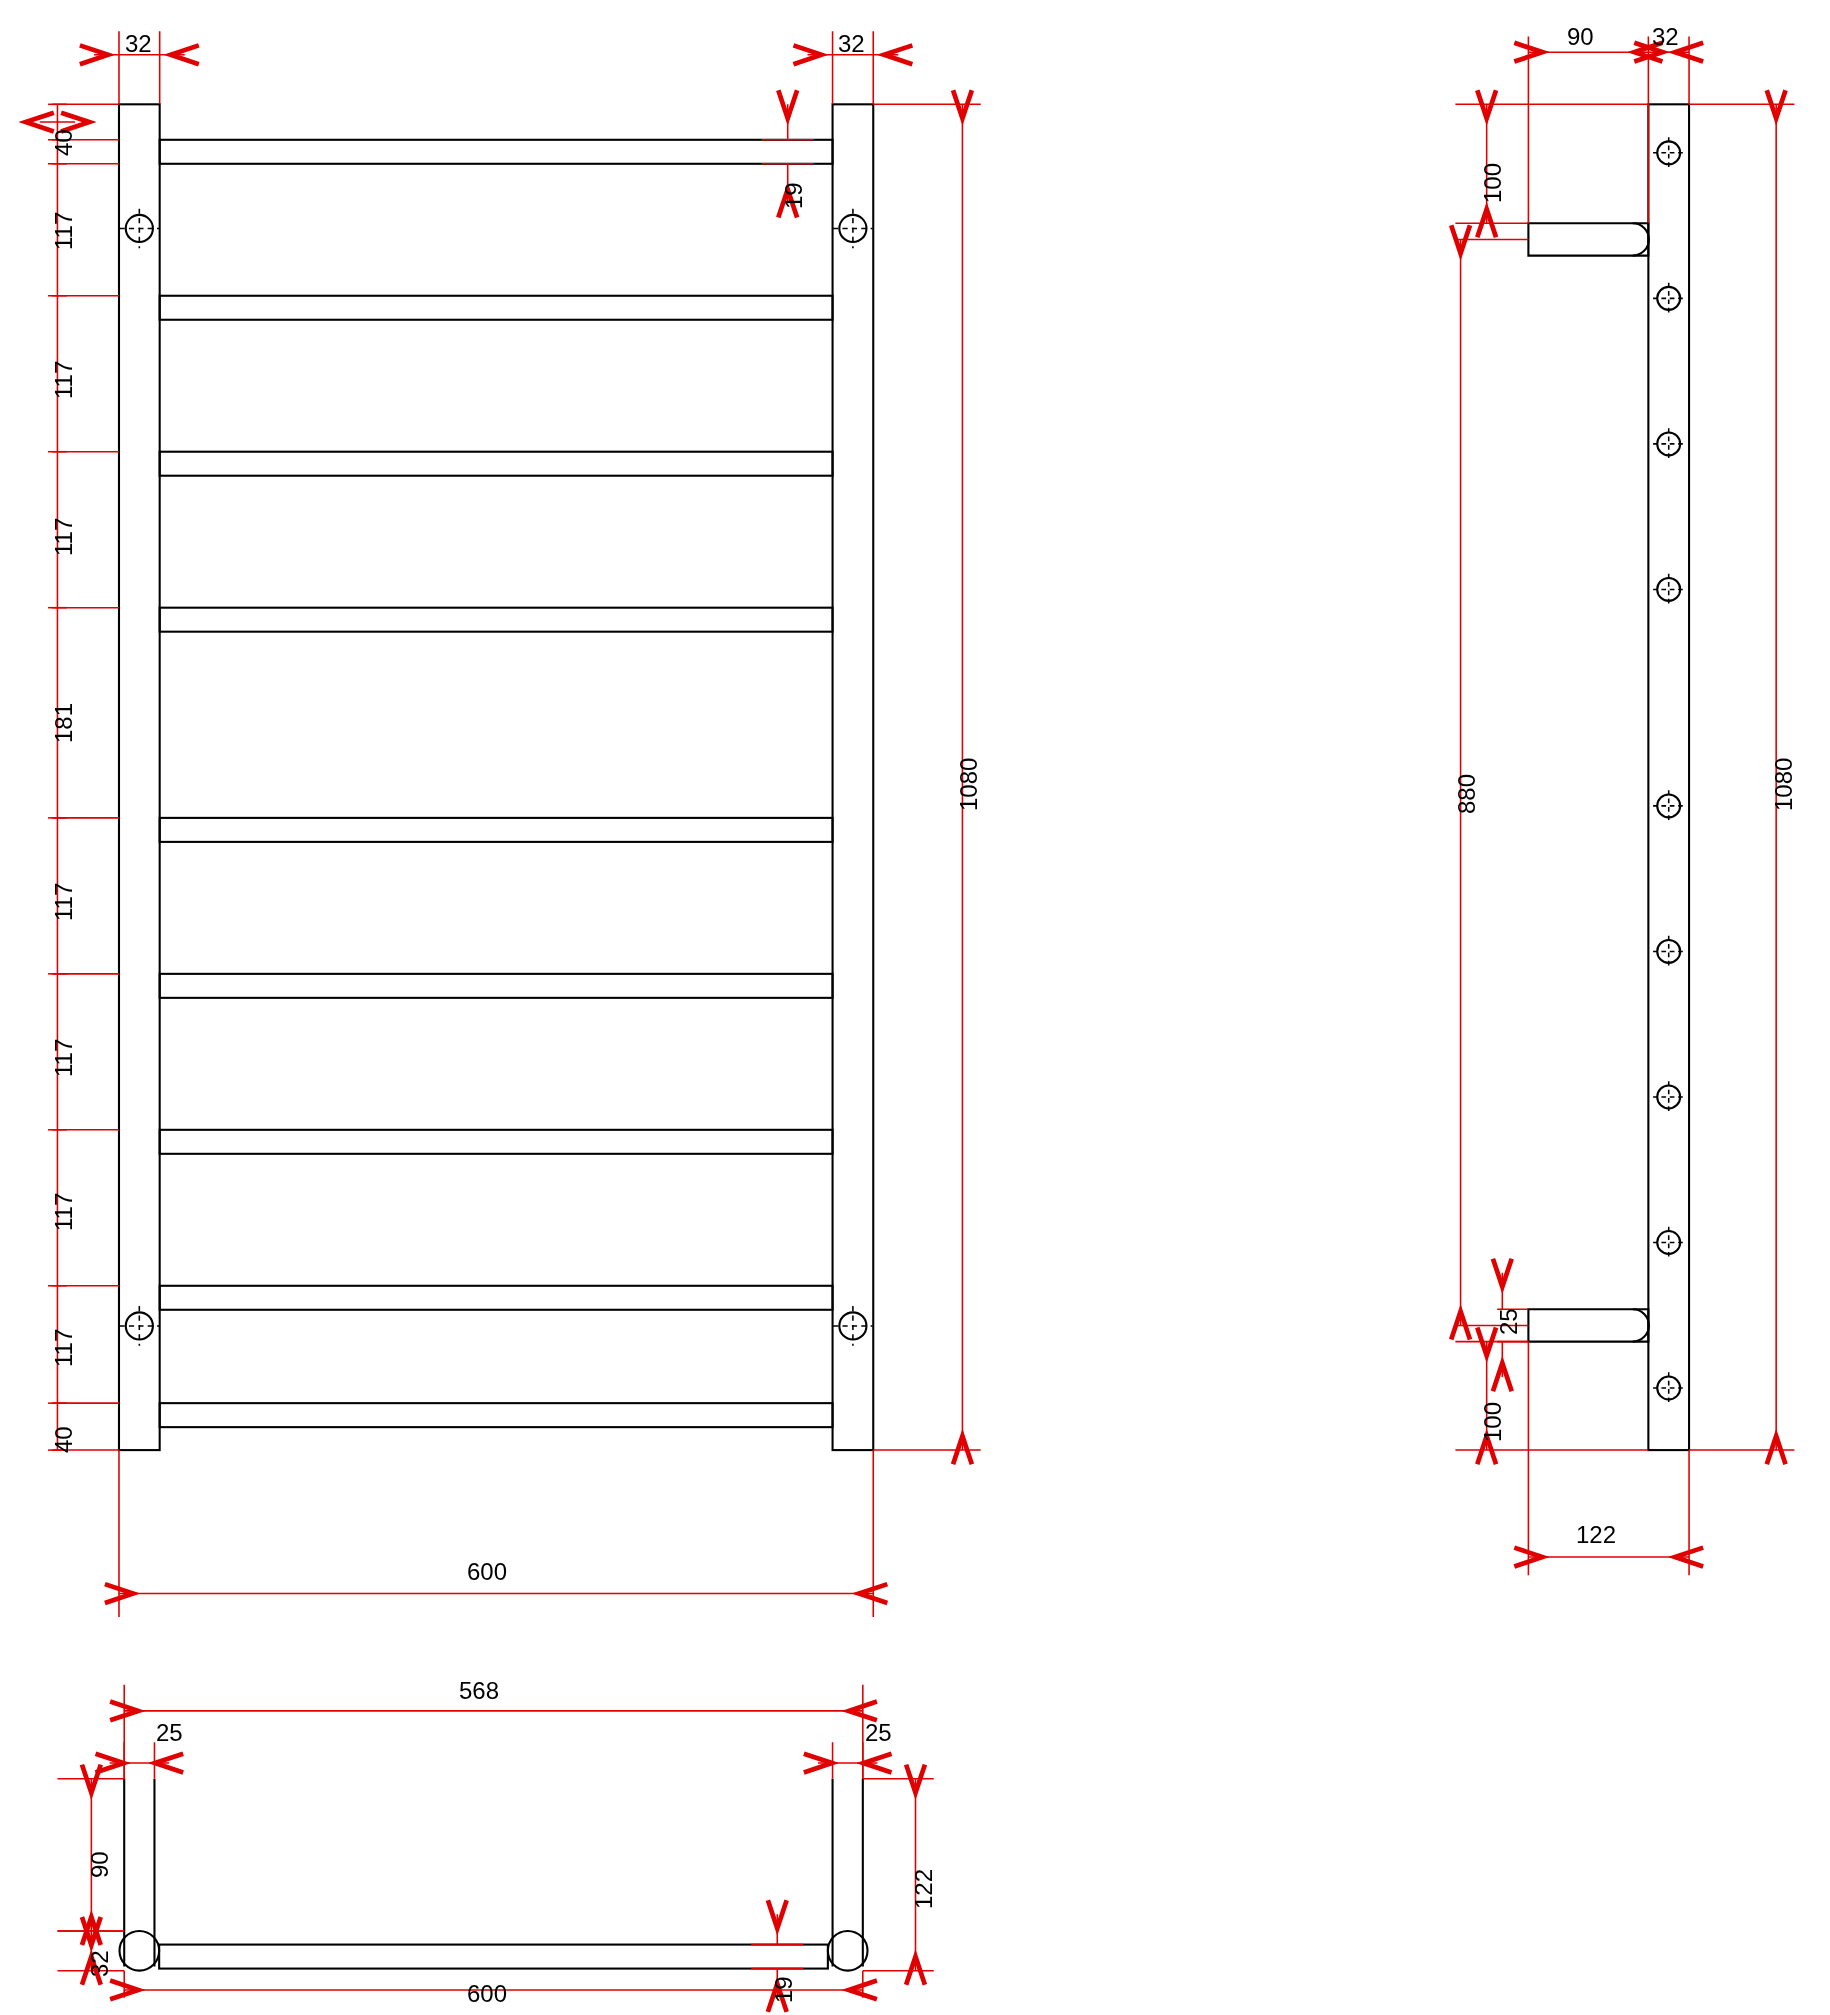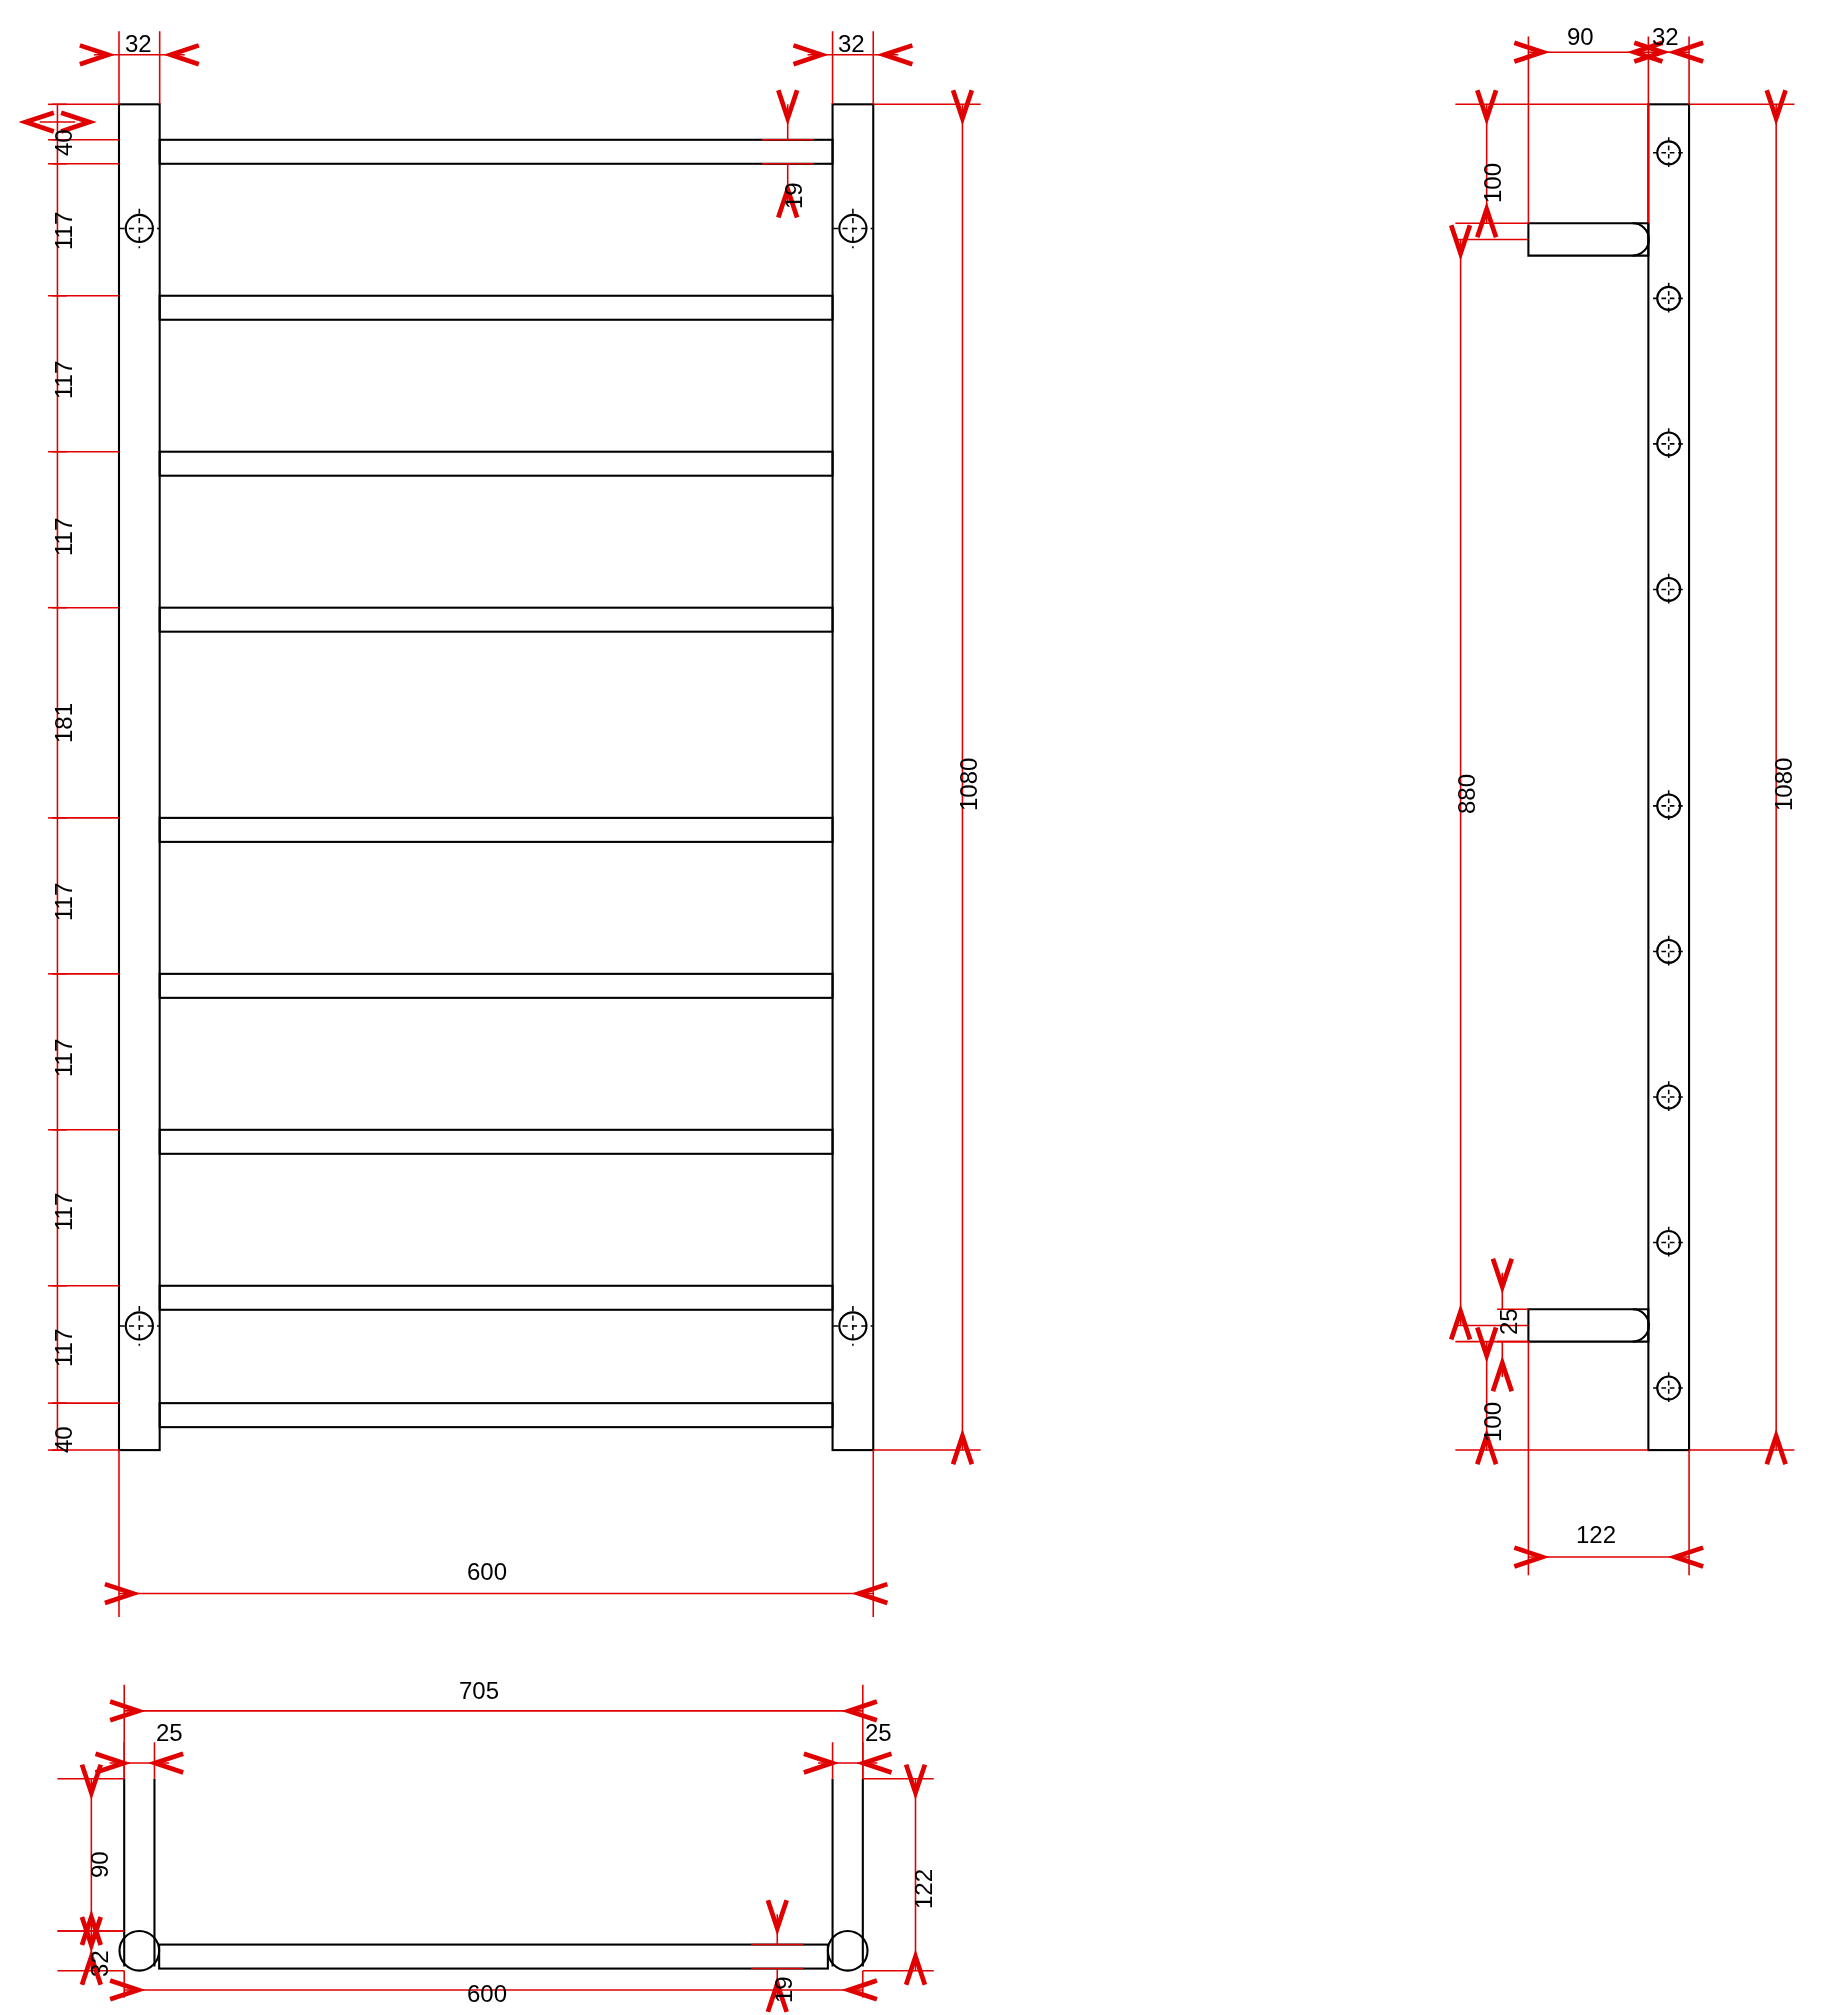--- a/index.html
+++ b/index.html
@@ -245,21 +245,21 @@
 
   <div class="dimtext" style="left:1567px; top:25px;">90</div>
   <div class="dimtext" style="left:1652px; top:25px;">32</div>
   <div class="dimtext vert" style="left:1481px; top:203px;">100</div>
   <div class="dimtext vert" style="left:1455px; top:814px;">880</div>
   <div class="dimtext vert" style="left:1497px; top:1335px;">25</div>
   <div class="dimtext vert" style="left:1481px; top:1442px;">100</div>
   <div class="dimtext vert" style="left:1772px; top:811px;">1080</div>
   <div class="dimtext" style="left:1576px; top:1523px;">122</div>
 
-  <div class="dimtext" style="left:459px; top:1679px;">705</div>
+  <div class="dimtext" style="left:459px; top:1679px;">568</div>
   <div class="dimtext" style="left:156px; top:1721px;">25</div>
   <div class="dimtext" style="left:865px; top:1721px;">25</div>
   <div class="dimtext vert" style="left:88px; top:1878px;">90</div>
   <div class="dimtext vert" style="left:88px; top:1977px;">32</div>
   <div class="dimtext vert" style="left:912px; top:1909px;">122</div>
   <div class="dimtext vert" style="left:772px; top:2003px;">19</div>
   <div class="dimtext" style="left:467px; top:1982px;">600</div>
 
 </div>
 

